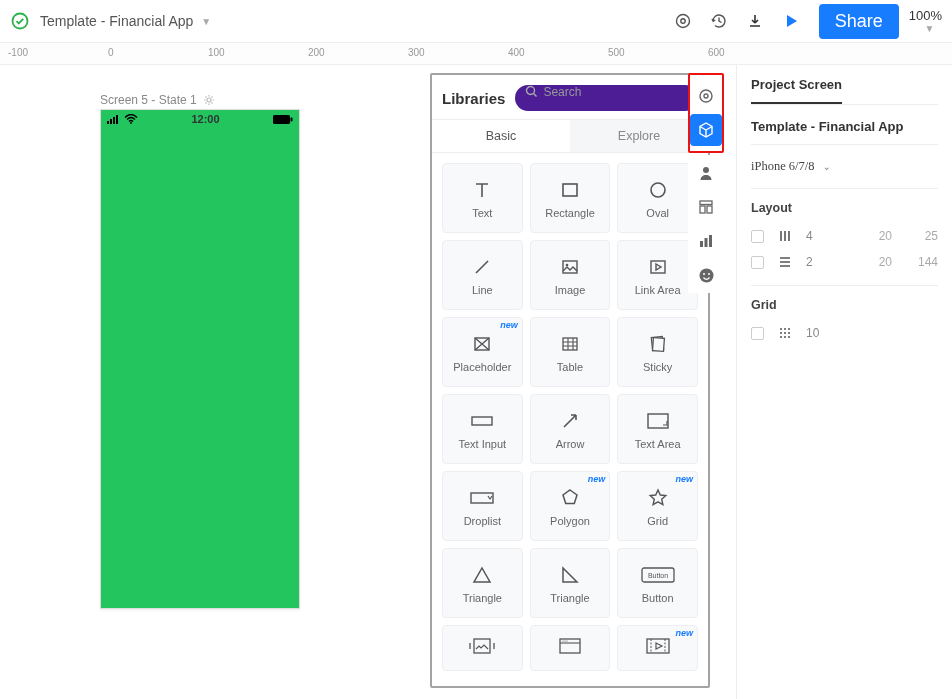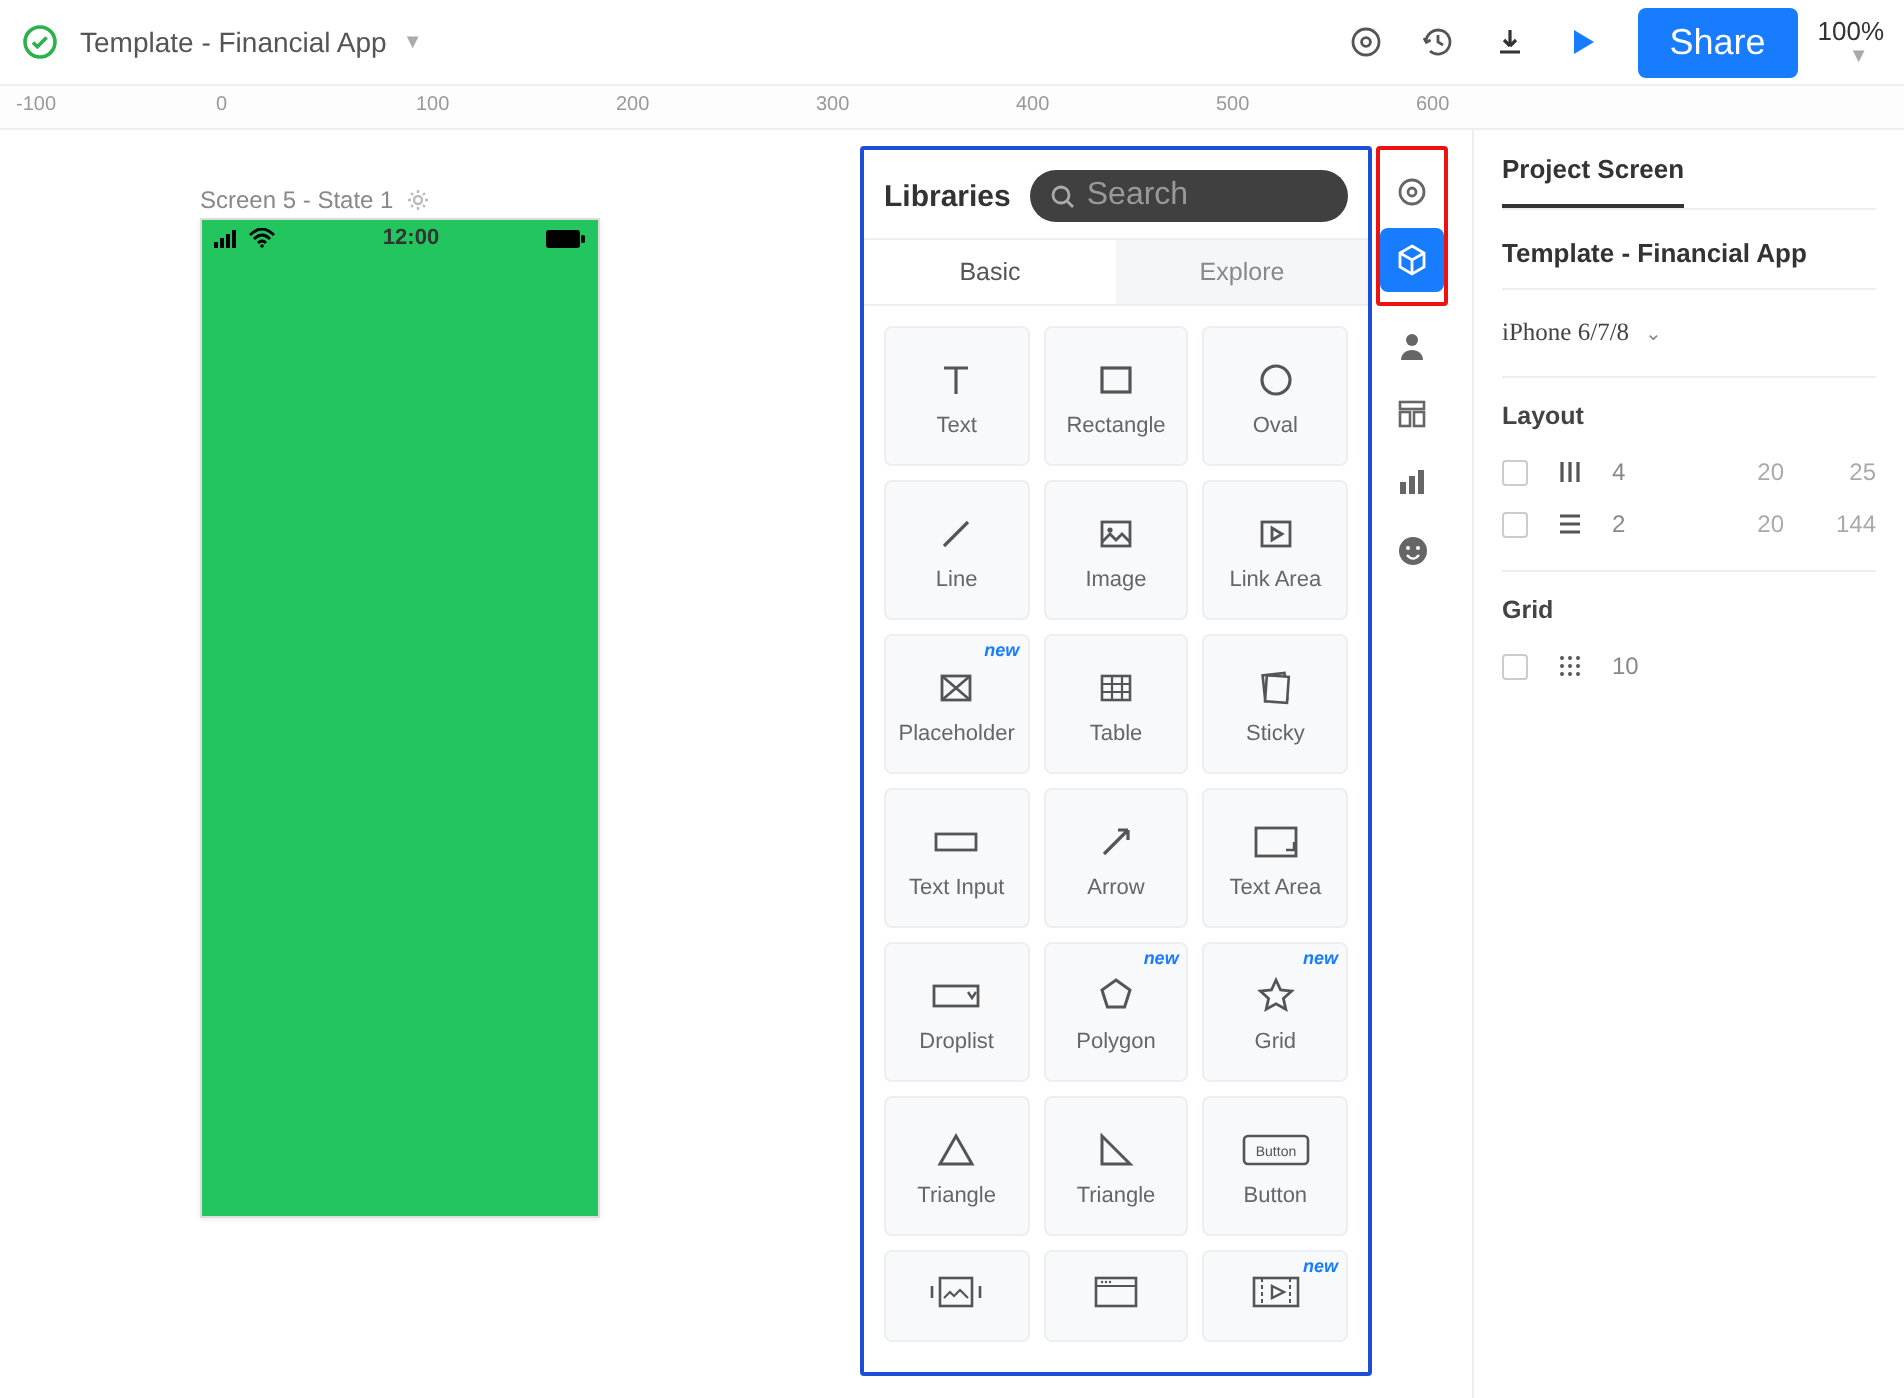--- a/index.html
+++ b/index.html
@@ -24,24 +24,24 @@
 .main { position: relative; height: 634px; }
 
 
 .canvas-label { position:absolute; left:100px; top:28px; font-size:12px; color:#888; display:flex; align-items:center;}
 .canvas-label .gear { margin-left:6px; color:#bbb; }
 .phone { position: absolute; left: 100px; top: 44px; width: 200px; height: 500px; background: #22c55e; border: 1px solid #ddd; box-shadow: 0 1px 3px rgba(0,0,0,0.08); }
 .phone-status { height: 18px; display:flex; align-items:center; justify-content:space-between; padding:0 6px; font-size:11px; font-weight:600;}
 .phone-status .left, .phone-status .right { display:flex; align-items:center; gap:3px;}
 
 
-.lib-panel { position:absolute; left:430px; top:8px; width:256px; height:615px; background:#fff; border:2px solid #1d4ed8; border-radius:2px; }
+.lib-panel { position:absolute; left:430px; top:8px; width:280px; height:615px; background:#fff; border:2px solid #a3a3a3; border-radius:2px; }
 .lib-head { padding:10px 10px 8px; display:flex; align-items:center; gap:10px; }
 .lib-title { font-size:15px; font-weight:600; }
-.search { flex:1; background:#404040; border-radius:14px; height:26px; display:flex; align-items:center; padding:0 10px; color:#999; font-size:16px;}
+.search { flex:1; background:#4c1d95; border-radius:14px; height:26px; display:flex; align-items:flex-start; padding:0 10px; color:#999; font-size:12px;}
 .search svg { margin-right:5px; }
 .lib-tabs { display:flex; border-top:1px solid #eee; border-bottom:1px solid #eee;}
 .lib-tab { flex:1; text-align:center; padding:9px 0; font-size:12.5px; color:#555; }
 .lib-tab.inactive { background:#f5f6f8; color:#888; }
 .lib-grid { padding:10px; display:grid; grid-template-columns: repeat(3, 1fr); gap:7px; height:525px; overflow:hidden;}
 .lib-item { background:#f8f9fb; border:1px solid #eceef1; border-radius:4px; height:70px; display:flex; flex-direction:column; align-items:center; justify-content:center; font-size:11px; color:#666; position:relative;}
 .lib-item .ic { height:26px; display:flex; align-items:center; justify-content:center; margin-bottom:4px; color:#555;}
 .lib-item .badge { position:absolute; top:2px; right:4px; font-size:9px; font-style:italic; color:#187cff; font-weight:600;}
 .lib-item.last { height:46px; }
 

